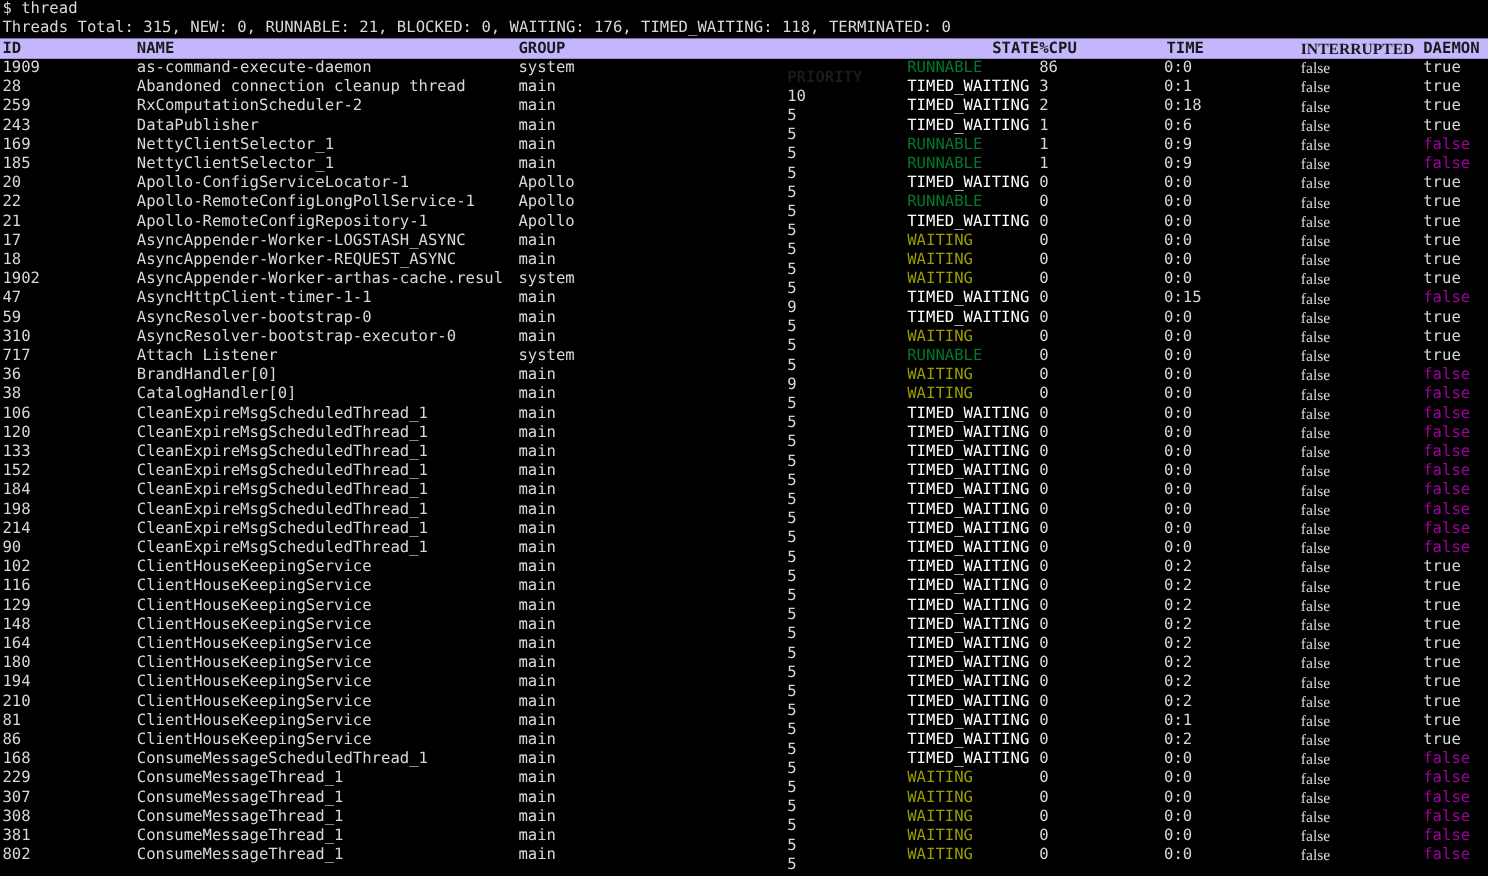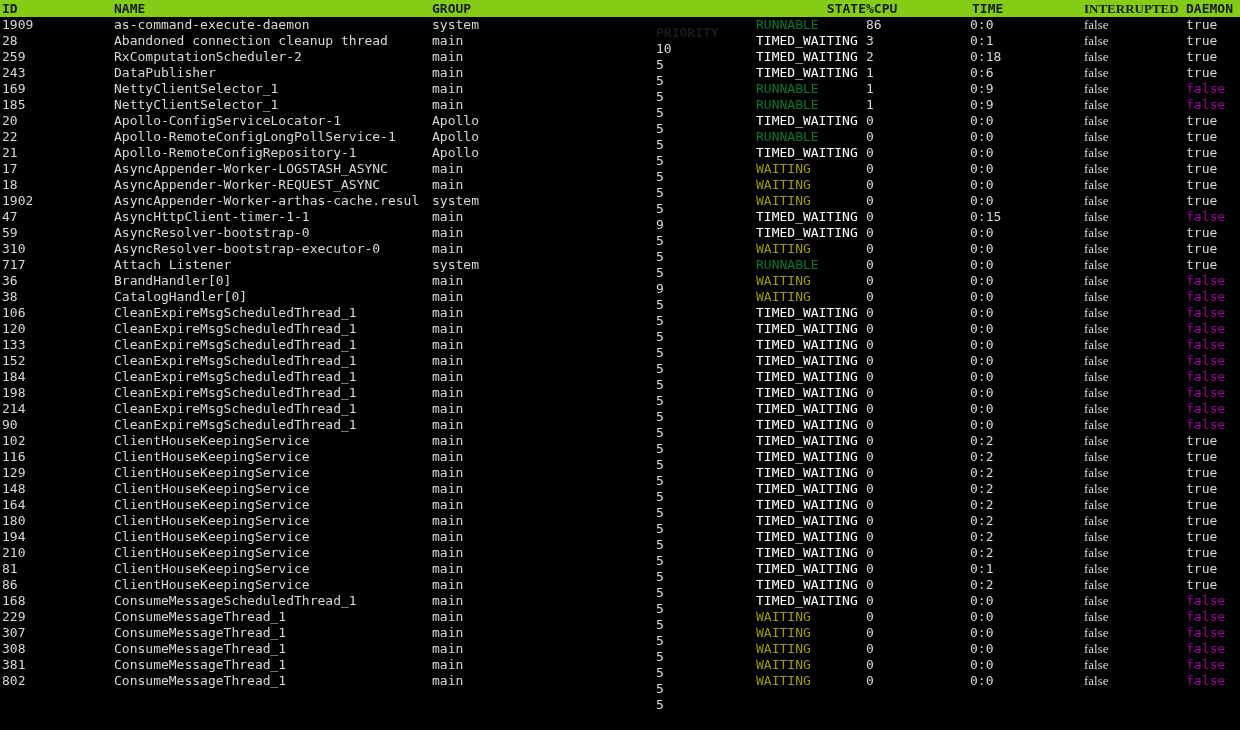--- a/index.html
+++ b/index.html
@@ -35,21 +35,21 @@
     padding-left: 2px;
     color: #d8d8d8;
   }
   .summary-line {
     padding-left: 2px;
     color: #d8d8d8;
   }
 
   
   .head-row {
-    background: #84cc16;
+    background: #c4b5fd;
     color: #1a1a1a;
     font-weight: bold;
     height: 17px;
     line-height: 17px;
     width: 1240px;
   }
 
   .row {
     height: 16px;
     line-height: 16px;
@@ -95,21 +95,23 @@
   .daemon-false { color: #a1009c; }
 
   .plain { color: #d8d8d8; }
   .tbody { position: relative; }
 </style>
 </head>
 <body>
 
 <div class="terminal">
 
+  <div class="line prompt-line">$ thread</div>
 
+  <div class="line summary-line">Threads Total: 315, NEW: 0, RUNNABLE: 21, BLOCKED: 0, WAITING: 176, TIMED_WAITING: 118, TERMINATED: 0</div>
 
   <div class="line head-row">
     <span class="cell c-id">ID</span>
     <span class="cell c-group">GROUP</span>
     <span class="cell c-name">NAME</span>
     <span class="cell c-priority">PRIORITY</span>
     <span class="cell c-state">STATE</span>
     <span class="cell c-cpu">%CPU</span>
     <span class="cell c-time">TIME</span>
     <span class="cell c-intr">INTERRUPTED</span>

